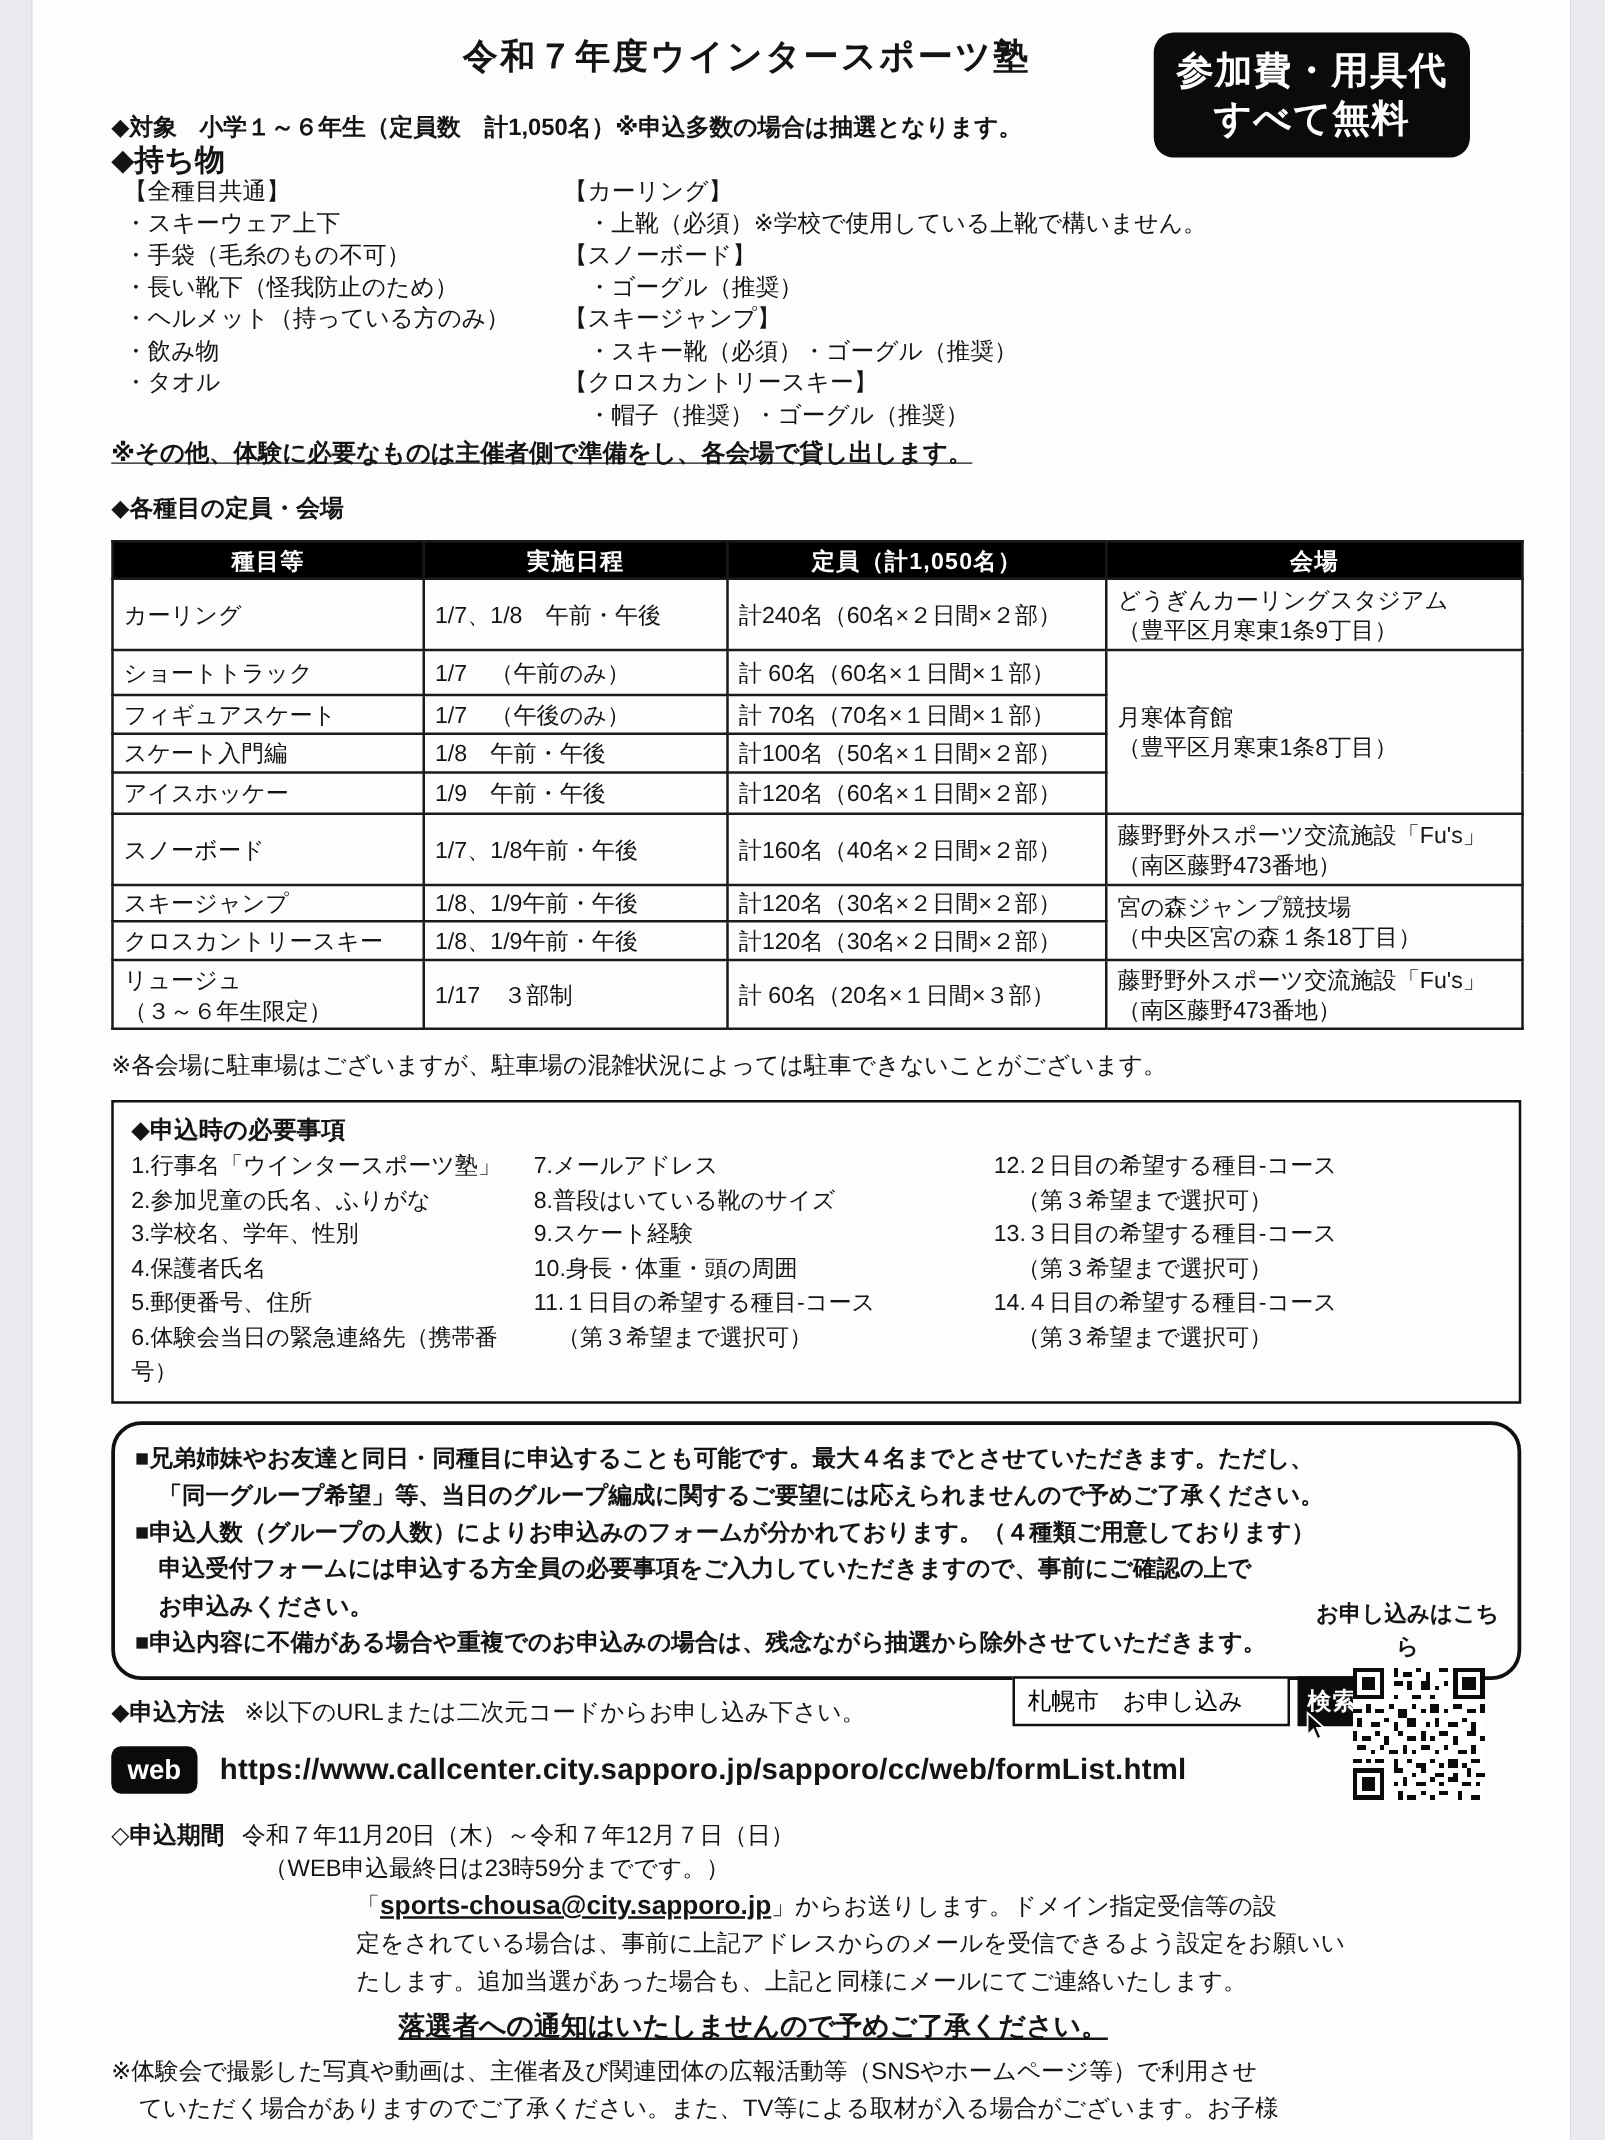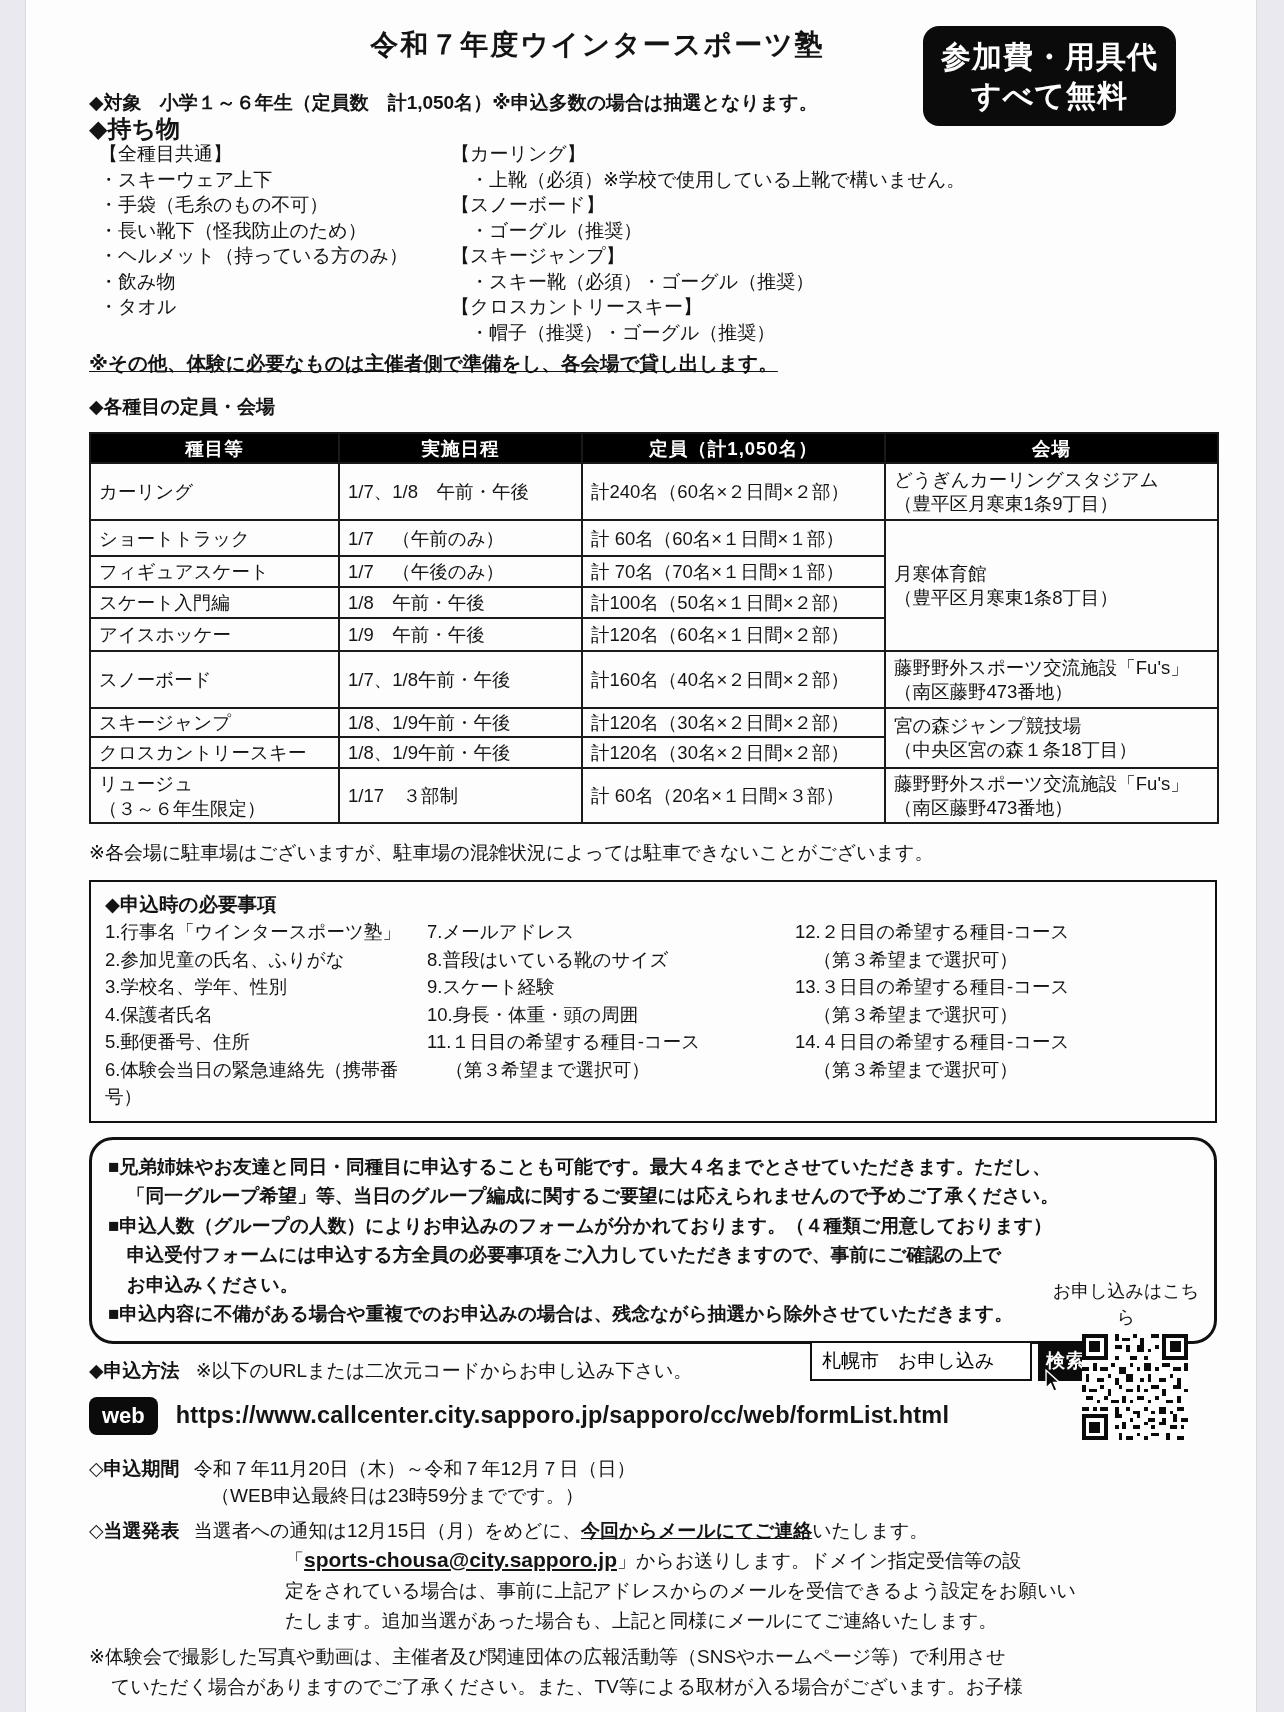--- a/index.html
+++ b/index.html
@@ -117,21 +117,21 @@
   }
   .search-btn {
     width: 56px; height: 40px; background: #0b0b0b; color: #fff; border: none;
     font-family: Liberation Mono, monospace;
     font-size: 19px; font-weight: bold; margin-left: 6px; letter-spacing: 1px;
   }
   .cursor-icon { position: absolute; left: 276px; top: 28px; }
 
   
   .qr-block { position: absolute; left: 1020px; top: 1278px; width: 160px; text-align: center; }
-  .qr-caption { font-size: 18px; font-weight: 400; line-height: 26px; }
+  .qr-caption { font-size: 18px; font-weight: 700; line-height: 26px; }
   .qr-svg { margin-top: 4px; width: 106px; height: 106px; display: block; margin-left: 36px; }
 </style>
 </head>
 <body>
 
 <div class="frame">
   <div class="sheet">
     <div class="content">
 
       <div class="title">令和７年度ウインタースポーツ塾</div>
@@ -306,29 +306,27 @@
       <div class="web-line">
         <span class="web-badge">web</span>
         <span class="url-text">https://www.callcenter.city.sapporo.jp/sapporo/cc/web/formList.html</span>
       </div>
 
       <div class="period-line">
         <span class="lbl">◇申込期間</span><span>令和７年11月20日（木）～令和７年12月７日（日）</span>
       </div>
       <div class="period-note">（WEB申込最終日は23時59分までです。）</div>
 
-      <div class="result-line">
-        <span class="lbl b">◇当選発表</span><span>当選者への通知は12月15日（月）をめどに、</span><span class="b u">今回からメールにてご連絡</span><span>いたします。</span>
-      </div>
       <div class="indent-line">
         <span>「</span><span class="email">sports-chousa@city.sapporo.jp</span><span>」からお送りします。ドメイン指定受信等の設</span>
       </div>
       <div class="indent-line">定をされている場合は、事前に上記アドレスからのメールを受信できるよう設定をお願いい</div>
       <div class="indent-line">たします。追加当選があった場合も、上記と同様にメールにてご連絡いたします。</div>
 
+      <div class="no-notice">落選者への通知はいたしませんので予めご了承ください。</div>
 
       <div class="photo-note">
         <div>※体験会で撮影した写真や動画は、主催者及び関連団体の広報活動等（SNSやホームページ等）で利用させ</div>
         <div class="photo-cont">ていただく場合がありますのでご了承ください。また、TV等による取材が入る場合がございます。お子様</div>
 
       </div>
 
     </div>
 
     <div class="search-group">

